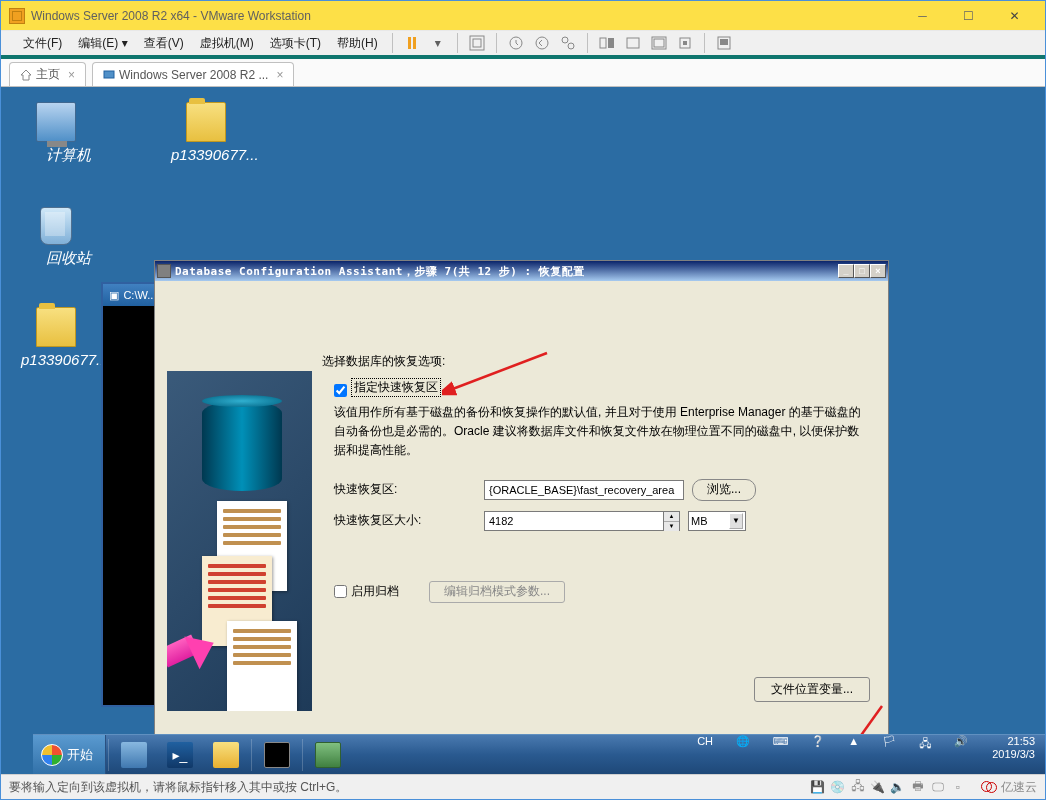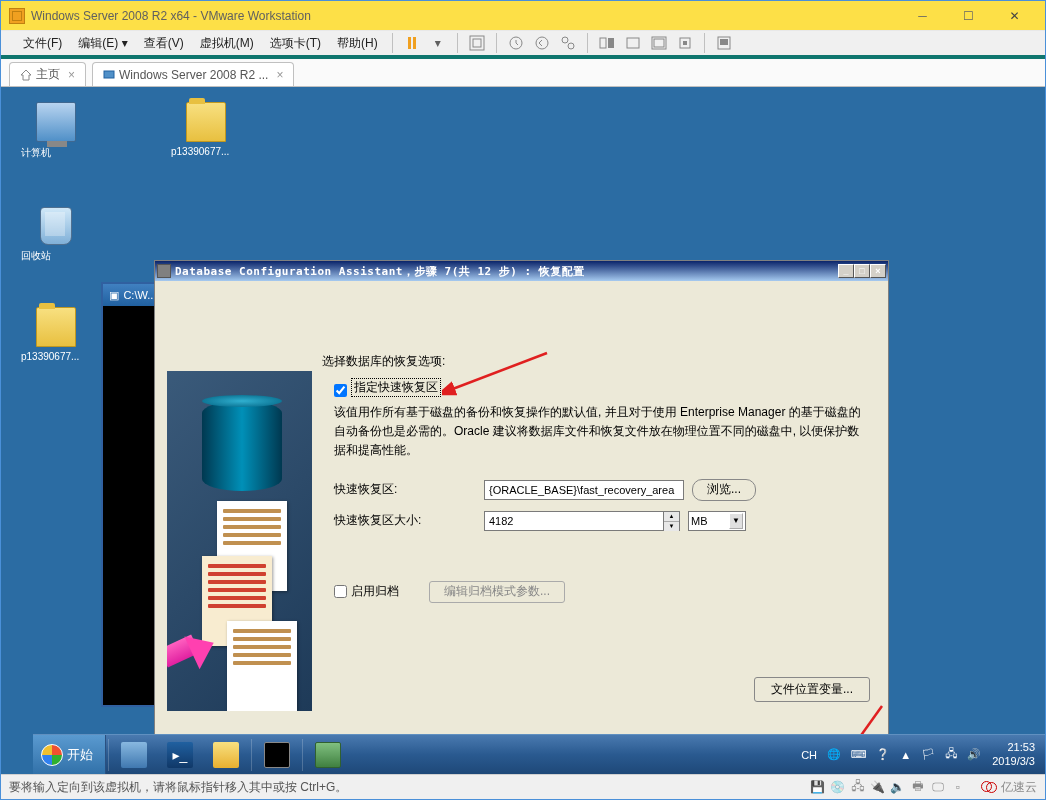--- a/index.html
+++ b/index.html
@@ -25,21 +25,21 @@
 .toolbar-svg { width: 16px; height: 16px; }
 
 
 .tabbar { height: 28px; background: #fafafa; display: flex; align-items: flex-end; padding: 0 8px; border-bottom: 1px solid #c0c0c0; gap: 6px; }
 .tab { height: 24px; padding: 0 10px; border: 1px solid #c0c0c0; border-bottom: none; background: #fff; display: flex; align-items: center; gap: 4px; border-radius: 4px 4px 0 0; font-size: 12px; color: #555; }
 .tab .tab-close { color: #999; margin-left: 4px; }
 .home-icon { width: 12px; height: 12px; }
 
 
 .desktop { flex: 1; background: #2b6ca3; position: relative; overflow: hidden; }
-.desk-icon { position: absolute; width: 70px; text-align: left; color: #fff; font-size: 10px; }
+.desk-icon { position: absolute; width: 70px; text-align: right; color: #fff; font-size: 15px; font-style: italic; }
 .desk-icon .icon-box { width: 40px; height: 40px; margin: 0 auto 4px; position: relative; }
 .icon-computer { background: linear-gradient(#b8d4f0, #5090c8); border: 1px solid #406890; border-radius: 2px; }
 .icon-computer::after { content: ""; position: absolute; bottom: -6px; left: 10px; width: 20px; height: 6px; background: #888; }
 .icon-folder { background: linear-gradient(#f8e080, #e8c040); border-radius: 2px 2px 0 0; border: 1px solid #c09820; }
 .icon-folder::before { content: ""; position: absolute; top: -5px; left: 2px; width: 16px; height: 6px; background: #e8c040; border-radius: 2px 2px 0 0; }
 .icon-bin { width: 32px; height: 38px; margin: 0 auto 4px; background: linear-gradient(#d0e8f8, #80b0d8); border-radius: 4px 4px 8px 8px; border: 1px solid #507090; position: relative; }
 .icon-bin::before { content: ""; position: absolute; top: 4px; left: 4px; width: 20px; height: 24px; background: rgba(255,255,255,0.3); }
 
 
 .cmd-window { position: absolute; left: 100px; top: 195px; width: 680px; height: 425px; background: #000; border: 2px solid #3060a0; }
@@ -102,21 +102,21 @@
 .ora-footer-spacer { flex: 1; }
 
 
 .win-taskbar { position: absolute; bottom: 26px; left: 0; right: 0; height: 40px; background: linear-gradient(#4a7ab0, #2a5a90 50%, #1e4878); display: flex; align-items: center; border-top: 1px solid #6090c0; margin-left: 32px; }
 .start-btn { height: 40px; padding: 0 12px 0 8px; background: linear-gradient(#5a9ad0, #3070a8); display: flex; align-items: center; gap: 4px; border-right: 1px solid #2a5080; }
 .start-orb { width: 22px; height: 22px; border-radius: 50%; background: conic-gradient(#f05030 0 90deg, #30b030 90deg 180deg, #3080f0 180deg 270deg, #f0c030 270deg 360deg); border: 1px solid #fff; }
 .start-text { color: #fff; font-size: 13px; }
 .taskbar-sep { width: 1px; height: 32px; background: rgba(255,255,255,0.2); margin: 0 2px; }
 .task-icon { width: 44px; height: 36px; display: flex; align-items: center; justify-content: center; margin: 0 1px; border-radius: 2px; }
 .task-icon-inner { width: 26px; height: 26px; border-radius: 2px; }
-.tray { margin-left: auto; display: flex; align-items: center; height: 100%; padding-right: 6px; gap: 4px; }
+.tray { margin-left: auto; display: flex; height: 100%; padding-right: 6px; gap: 17px; }
 .tray-item { color: #fff; font-size: 11px; padding: 0 3px; }
 .tray-clock { color: #fff; font-size: 11px; text-align: right; line-height: 1.2; padding: 0 4px; }
 
 
 .vmware-status { height: 25px; background: #f0f0f0; border-top: 1px solid #d0d0d0; display: flex; align-items: center; padding: 0 8px; font-size: 12px; color: #555; }
 .status-icons { margin-left: auto; display: flex; gap: 6px; align-items: center; color: #888; }
 .status-icon { width: 14px; height: 14px; display: flex; align-items: center; justify-content: center; }
 .brand { display: flex; align-items: center; gap: 4px; color: #888; margin-left: 10px; }
 .brand-logo { width: 16px; height: 12px; position: relative; }
 .brand-logo::before, .brand-logo::after { content: ""; position: absolute; width: 9px; height: 9px; border: 1.5px solid #c00; border-radius: 50%; }

